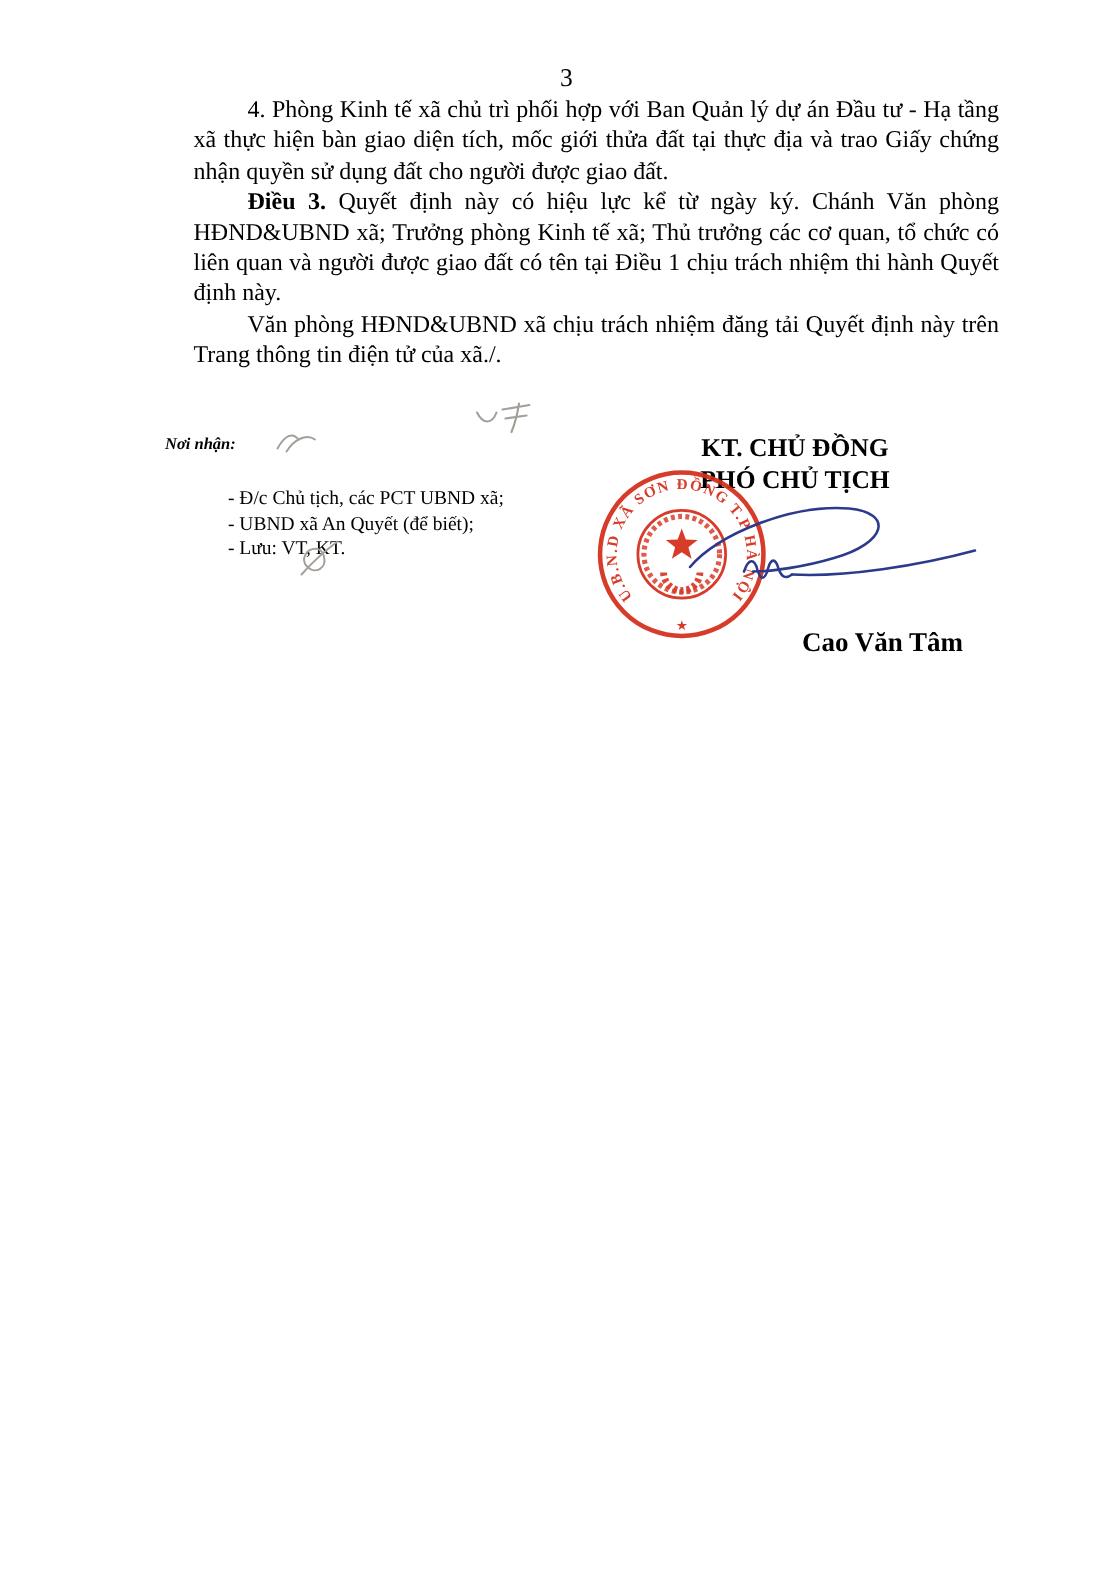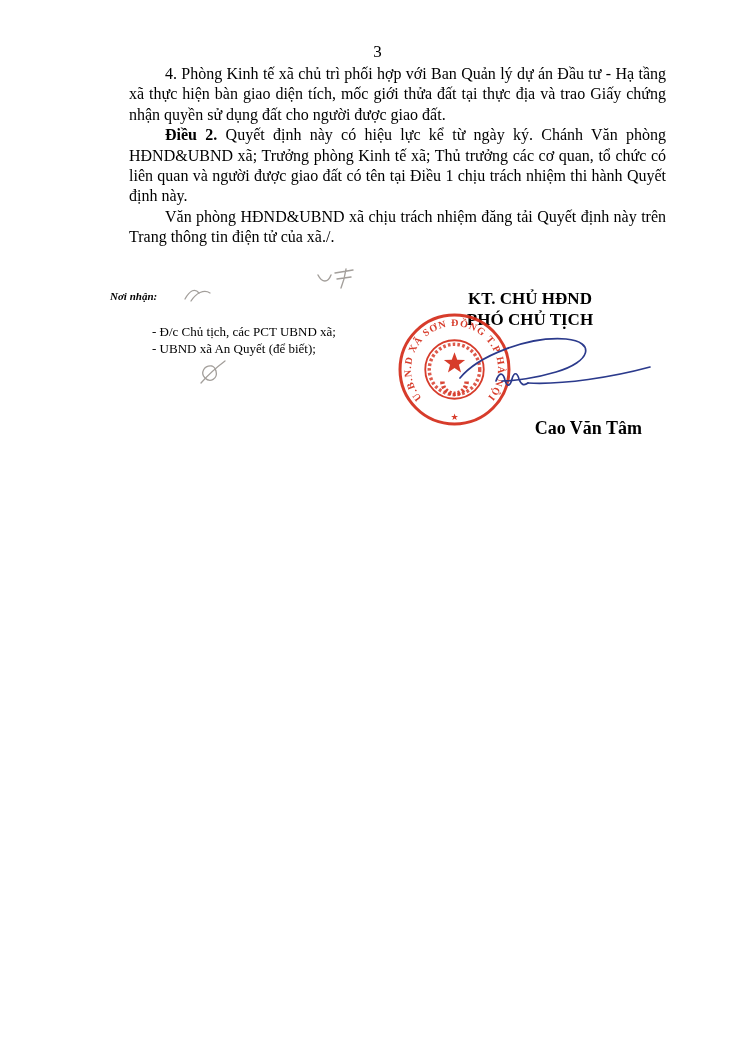--- a/index.html
+++ b/index.html
@@ -57,31 +57,32 @@
 </style>
 </head>
 <body>
 
 <div class="page">
 
   <div class="pageno">3</div>
 
   <div class="body-text">
     <p class="para"><span>4. Phòng Kinh tế xã chủ trì phối hợp với Ban Quản lý dự án Đầu tư - Hạ tầng xã thực hiện bàn giao diện tích, mốc giới thửa đất tại thực địa và trao Giấy chứng nhận quyền sử dụng đất cho người được giao đất.</span></p>
-    <p class="para"><b>Điều 2.</b><span> Quyết định này có hiệu lực kể từ ngày ký. Chánh Văn phòng HĐND&amp;UBND xã; Trưởng phòng Kinh tế xã; Thủ trưởng các cơ quan, tổ chức có liên quan và người được giao đất có tên tại Điều 1 chịu trách nhiệm thi hành Quyết định này.</span></p>
+    <p class="para"><b>Điều 3.</b><span> Quyết định này có hiệu lực kể từ ngày ký. Chánh Văn phòng HĐND&amp;UBND xã; Trưởng phòng Kinh tế xã; Thủ trưởng các cơ quan, tổ chức có liên quan và người được giao đất có tên tại Điều 1 chịu trách nhiệm thi hành Quyết định này.</span></p>
     <p class="para"><span>Văn phòng HĐND&amp;UBND xã chịu trách nhiệm đăng tải Quyết định này trên Trang thông tin điện tử của xã./.</span></p>
   </div>
 
   <div class="recipients">
     <div class="rec-label">Nơi nhận:</div>
     <div class="rec-item">- Đ/c Chủ tịch, các PCT UBND xã;</div>
     <div class="rec-item">- UBND xã An Quyết (để biết);</div>
+    <div class="rec-item">- Lưu: VT, KT.</div>
   </div>
 
-  <div class="sig-line1">KT. CHỦ HĐND</div>
+  <div class="sig-line1">KT. CHỦ ĐỒNG</div>
   <div class="sig-line2">PHÓ CHỦ TỊCH</div>
   <div class="signer">Cao Văn Tâm</div>
 
   <svg class="seal" viewBox="0 0 114 114">
     <g stroke="#d42e1c" fill="none">
       <circle cx="57" cy="57" r="54" stroke-width="3"></circle>
       <circle cx="57" cy="57" r="29" stroke-width="1.8"></circle>
       <circle cx="57" cy="57" r="25" stroke-width="3.4" stroke-dasharray="2.6 2.2" opacity="0.85"></circle>
       <path d="M 45,69 a 12,12 0 0 0 24,0" stroke-width="4.5" stroke-dasharray="2.4 2" opacity="0.95"></path>
     </g>

